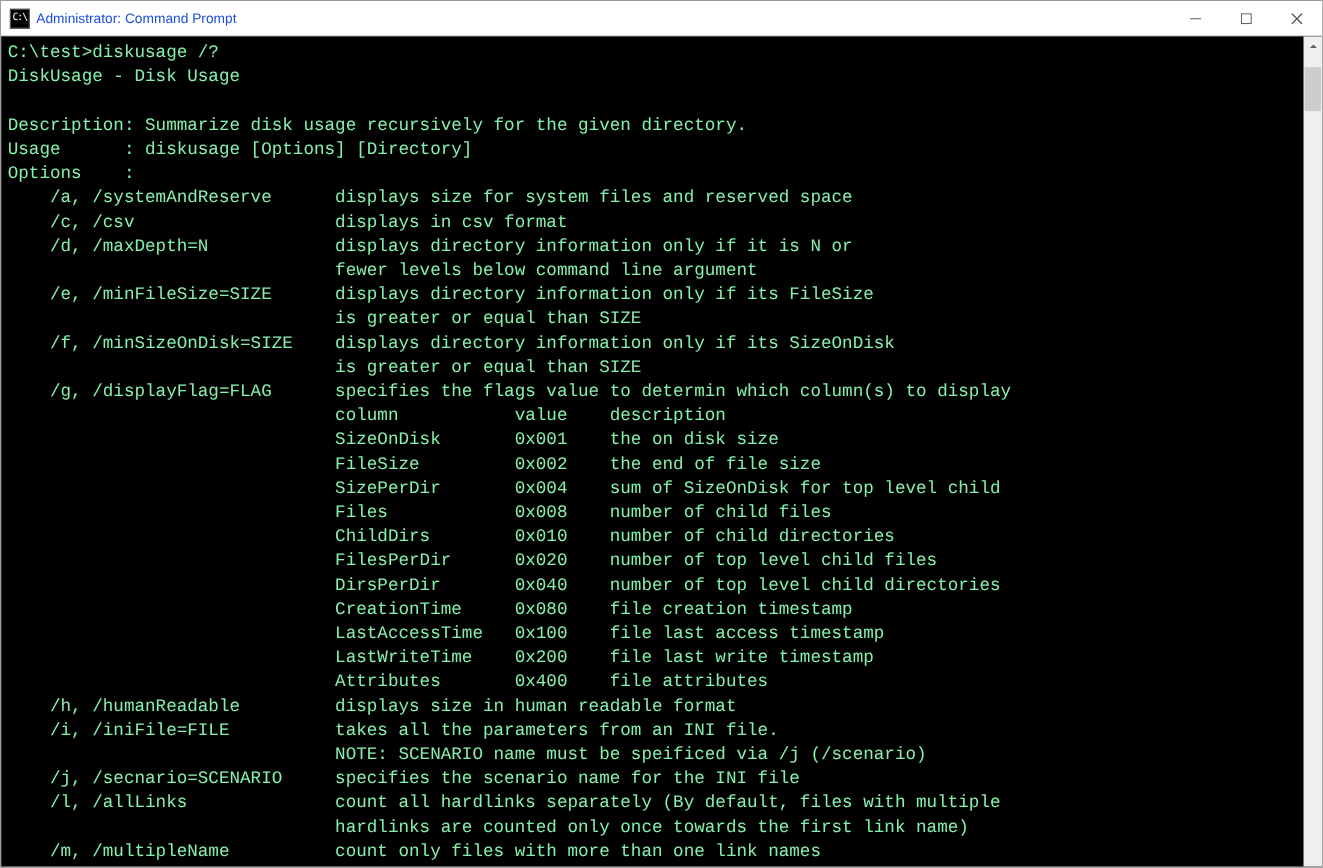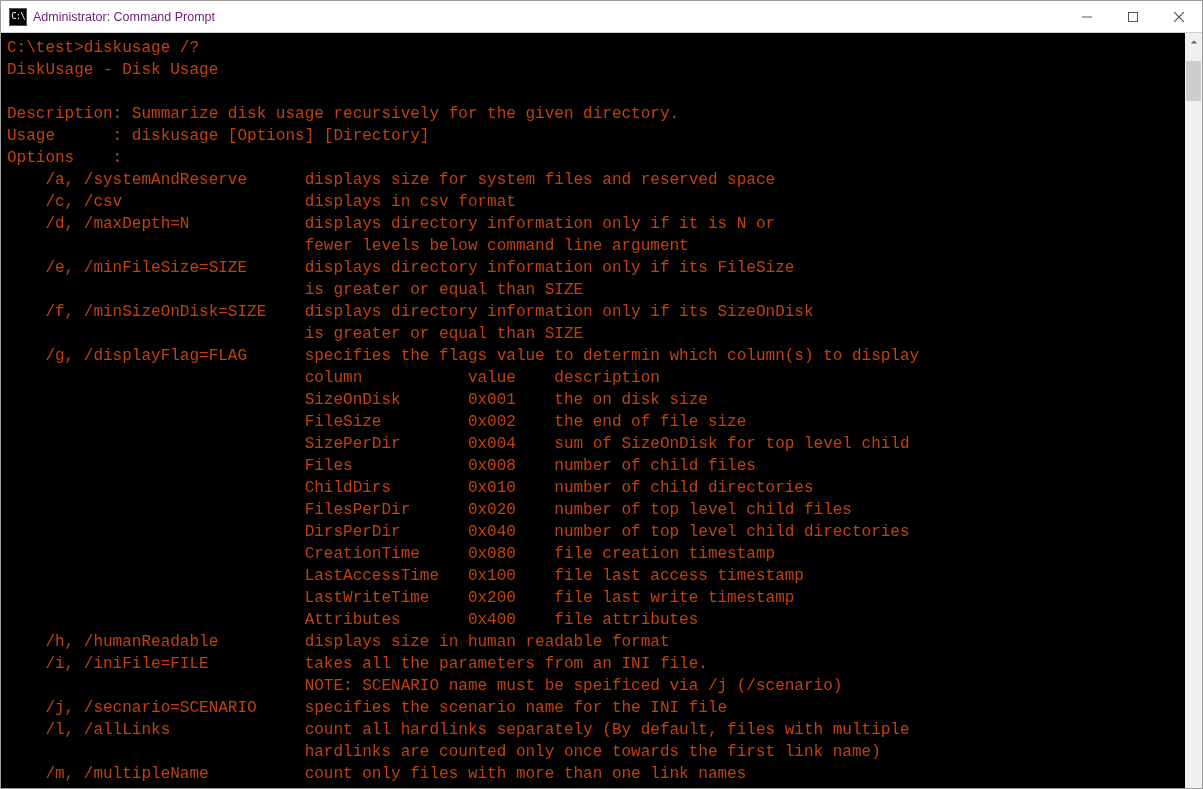--- a/index.html
+++ b/index.html
@@ -20,42 +20,42 @@
   }
   .titlebar .icon-box{
     width:16px;height:16px;margin:0 6px 0 8px;
     background:#000;border:1px solid #555;display:flex;align-items:center;justify-content:center;
   }
   .titlebar .icon-box span{
     color:#fff;font:9px/9px Consolas,monospace;letter-spacing:-1px;
   }
   .titlebar .title{
     flex:0 1 auto;
-    font-size:12.5px;color:#701a75;
+    font-size:12.5px;color:#1d4ed8;
   }
   .titlebar .spacer{flex:1;}
   .win-btn{
     width:46px;height:31px;display:flex;align-items:center;justify-content:center;
     color:#555;font-size:11px;
   }
   .win-btn svg{width:10px;height:10px;stroke:#555;fill:none;stroke-width:1;}
   .win-btn.close svg{stroke-width:1.2;}
   .client{
     flex:1;display:flex;overflow:hidden;
     background:#000;
   }
   .terminal{
     flex:1;
     overflow:hidden;
     padding:4px 0 4px 6px;
   }
   pre.out{
     margin:0;
     font:16px/22px Consolas,"Courier New",monospace;
-    color:#c2410c;
+    color:#86efac;
     white-space:pre;
   }
   .scrollbar{
     width:17px;background:#f0f0f0;position:relative;
   }
   .scroll-thumb{
     position:absolute;top:28px;left:1px;width:15px;height:40px;
     background:#cdcdcd;
   }
   .scroll-arrow{

